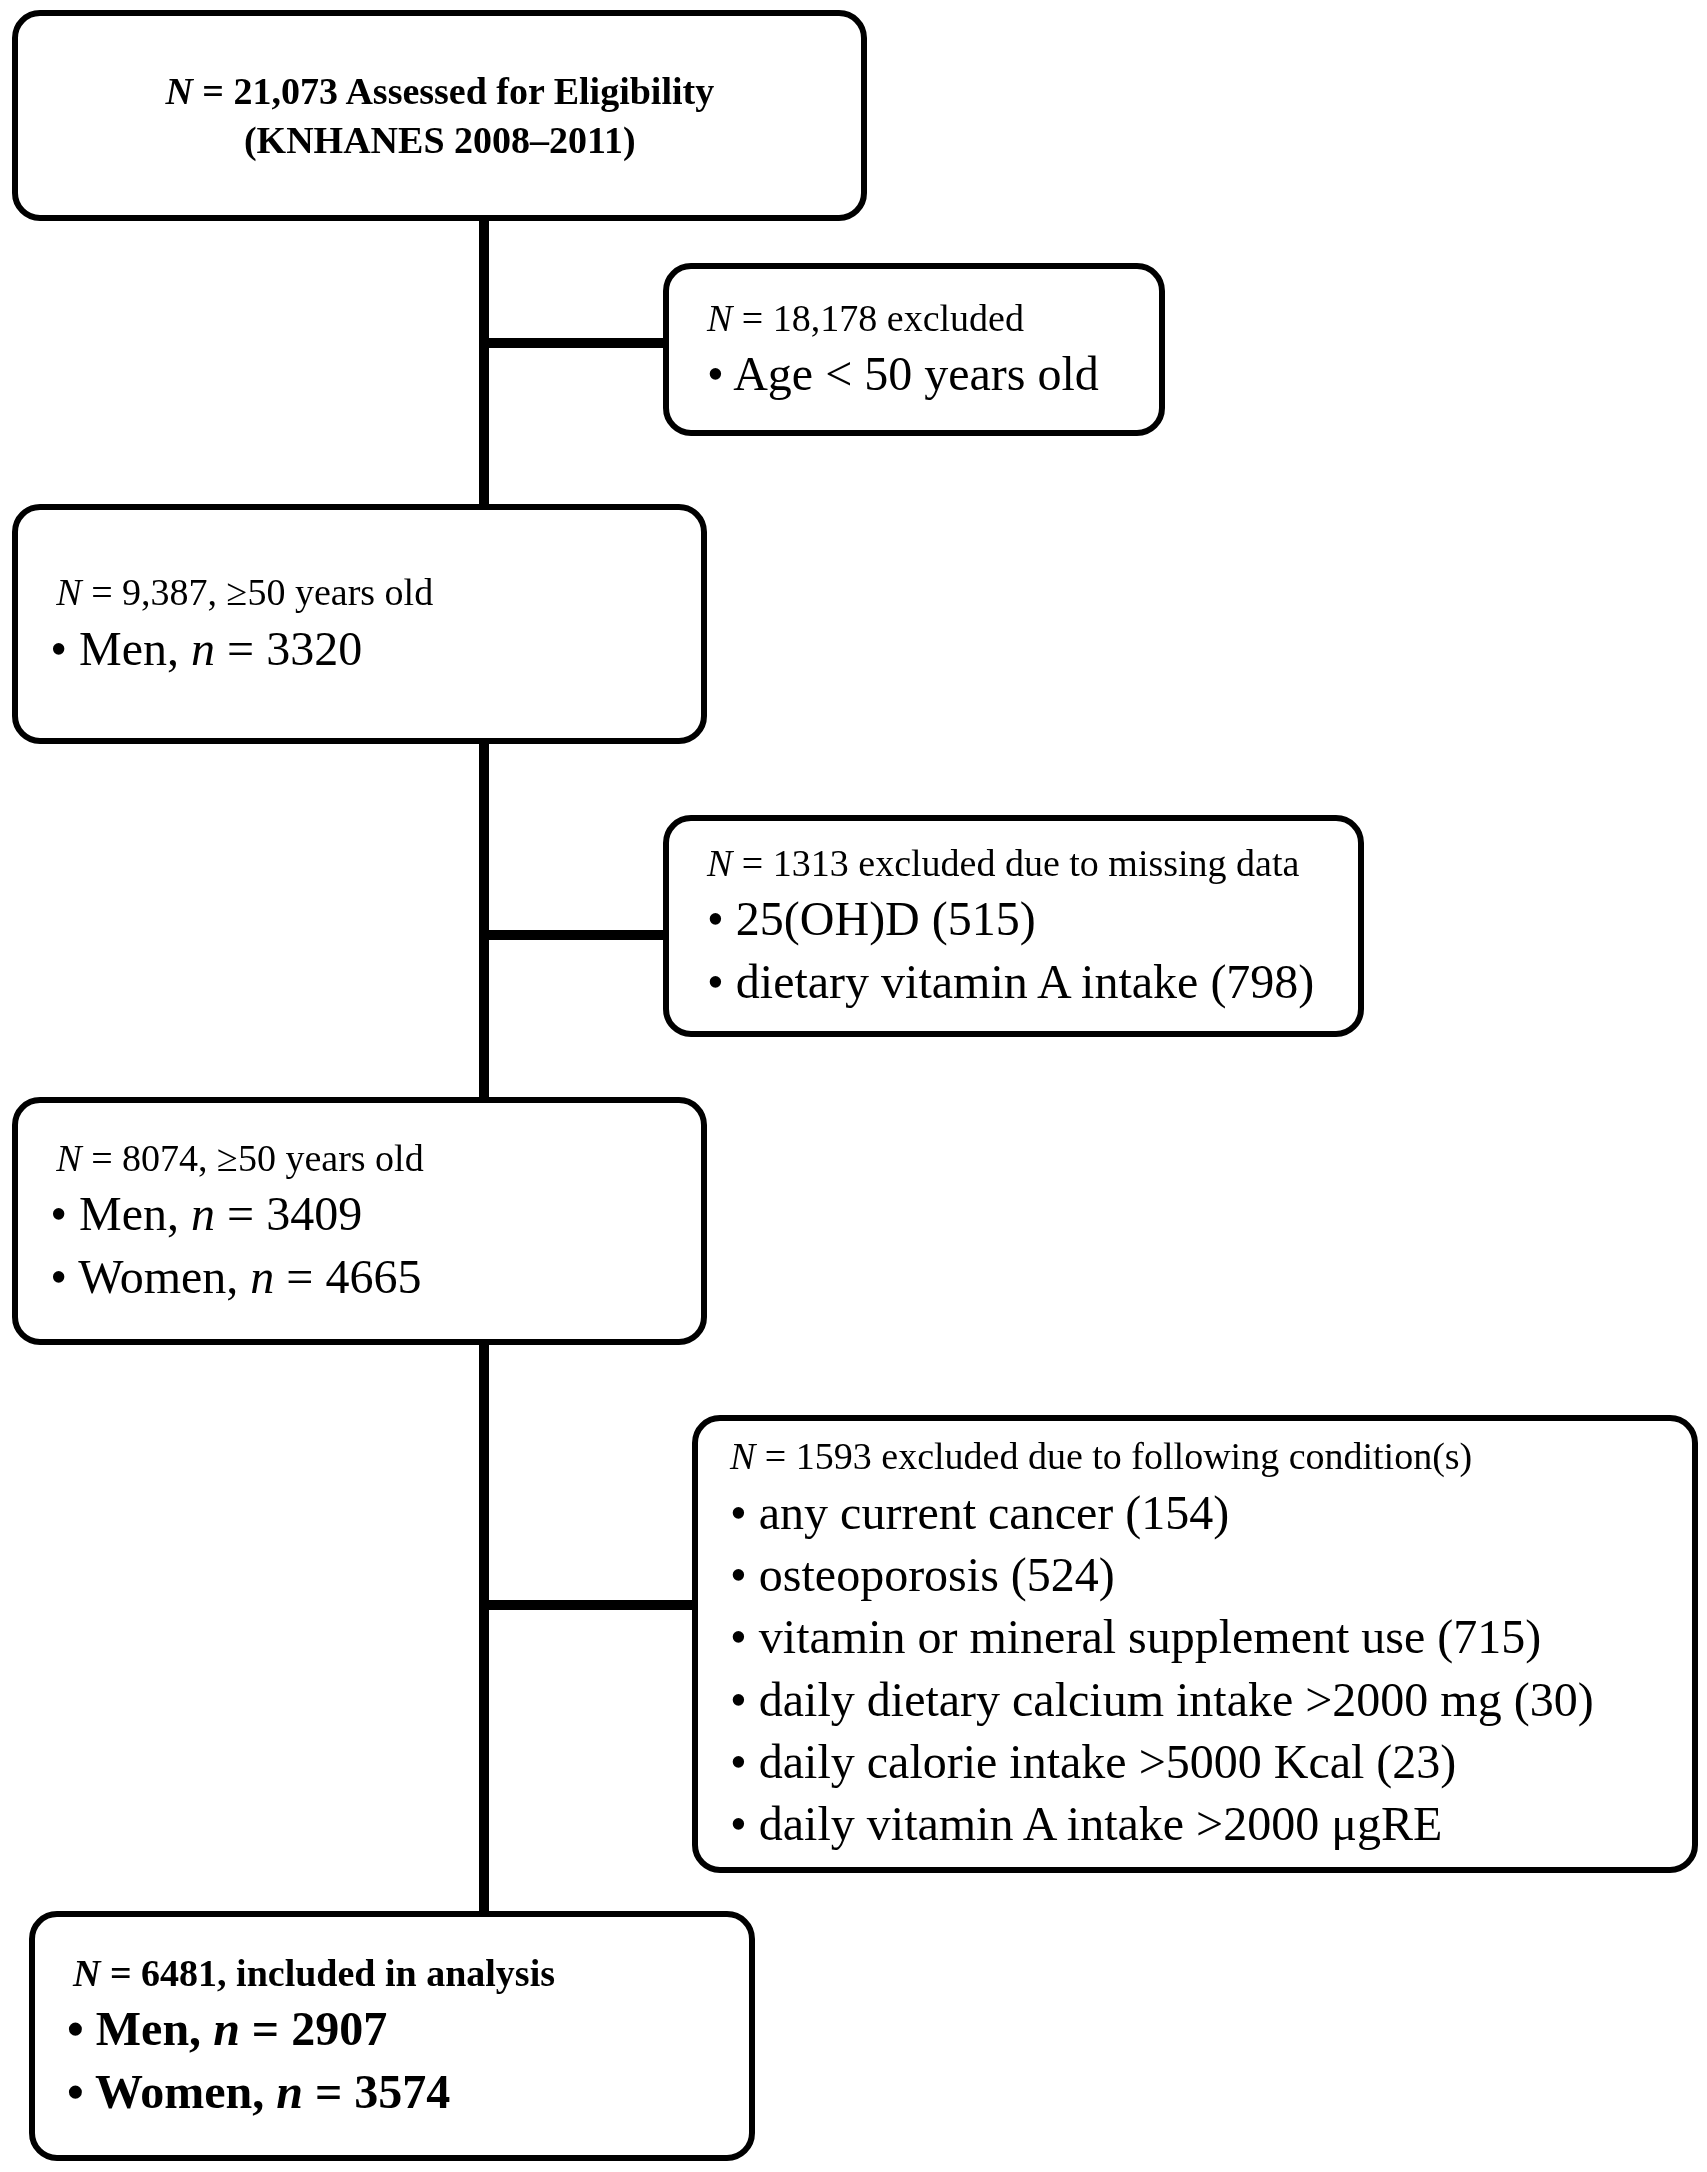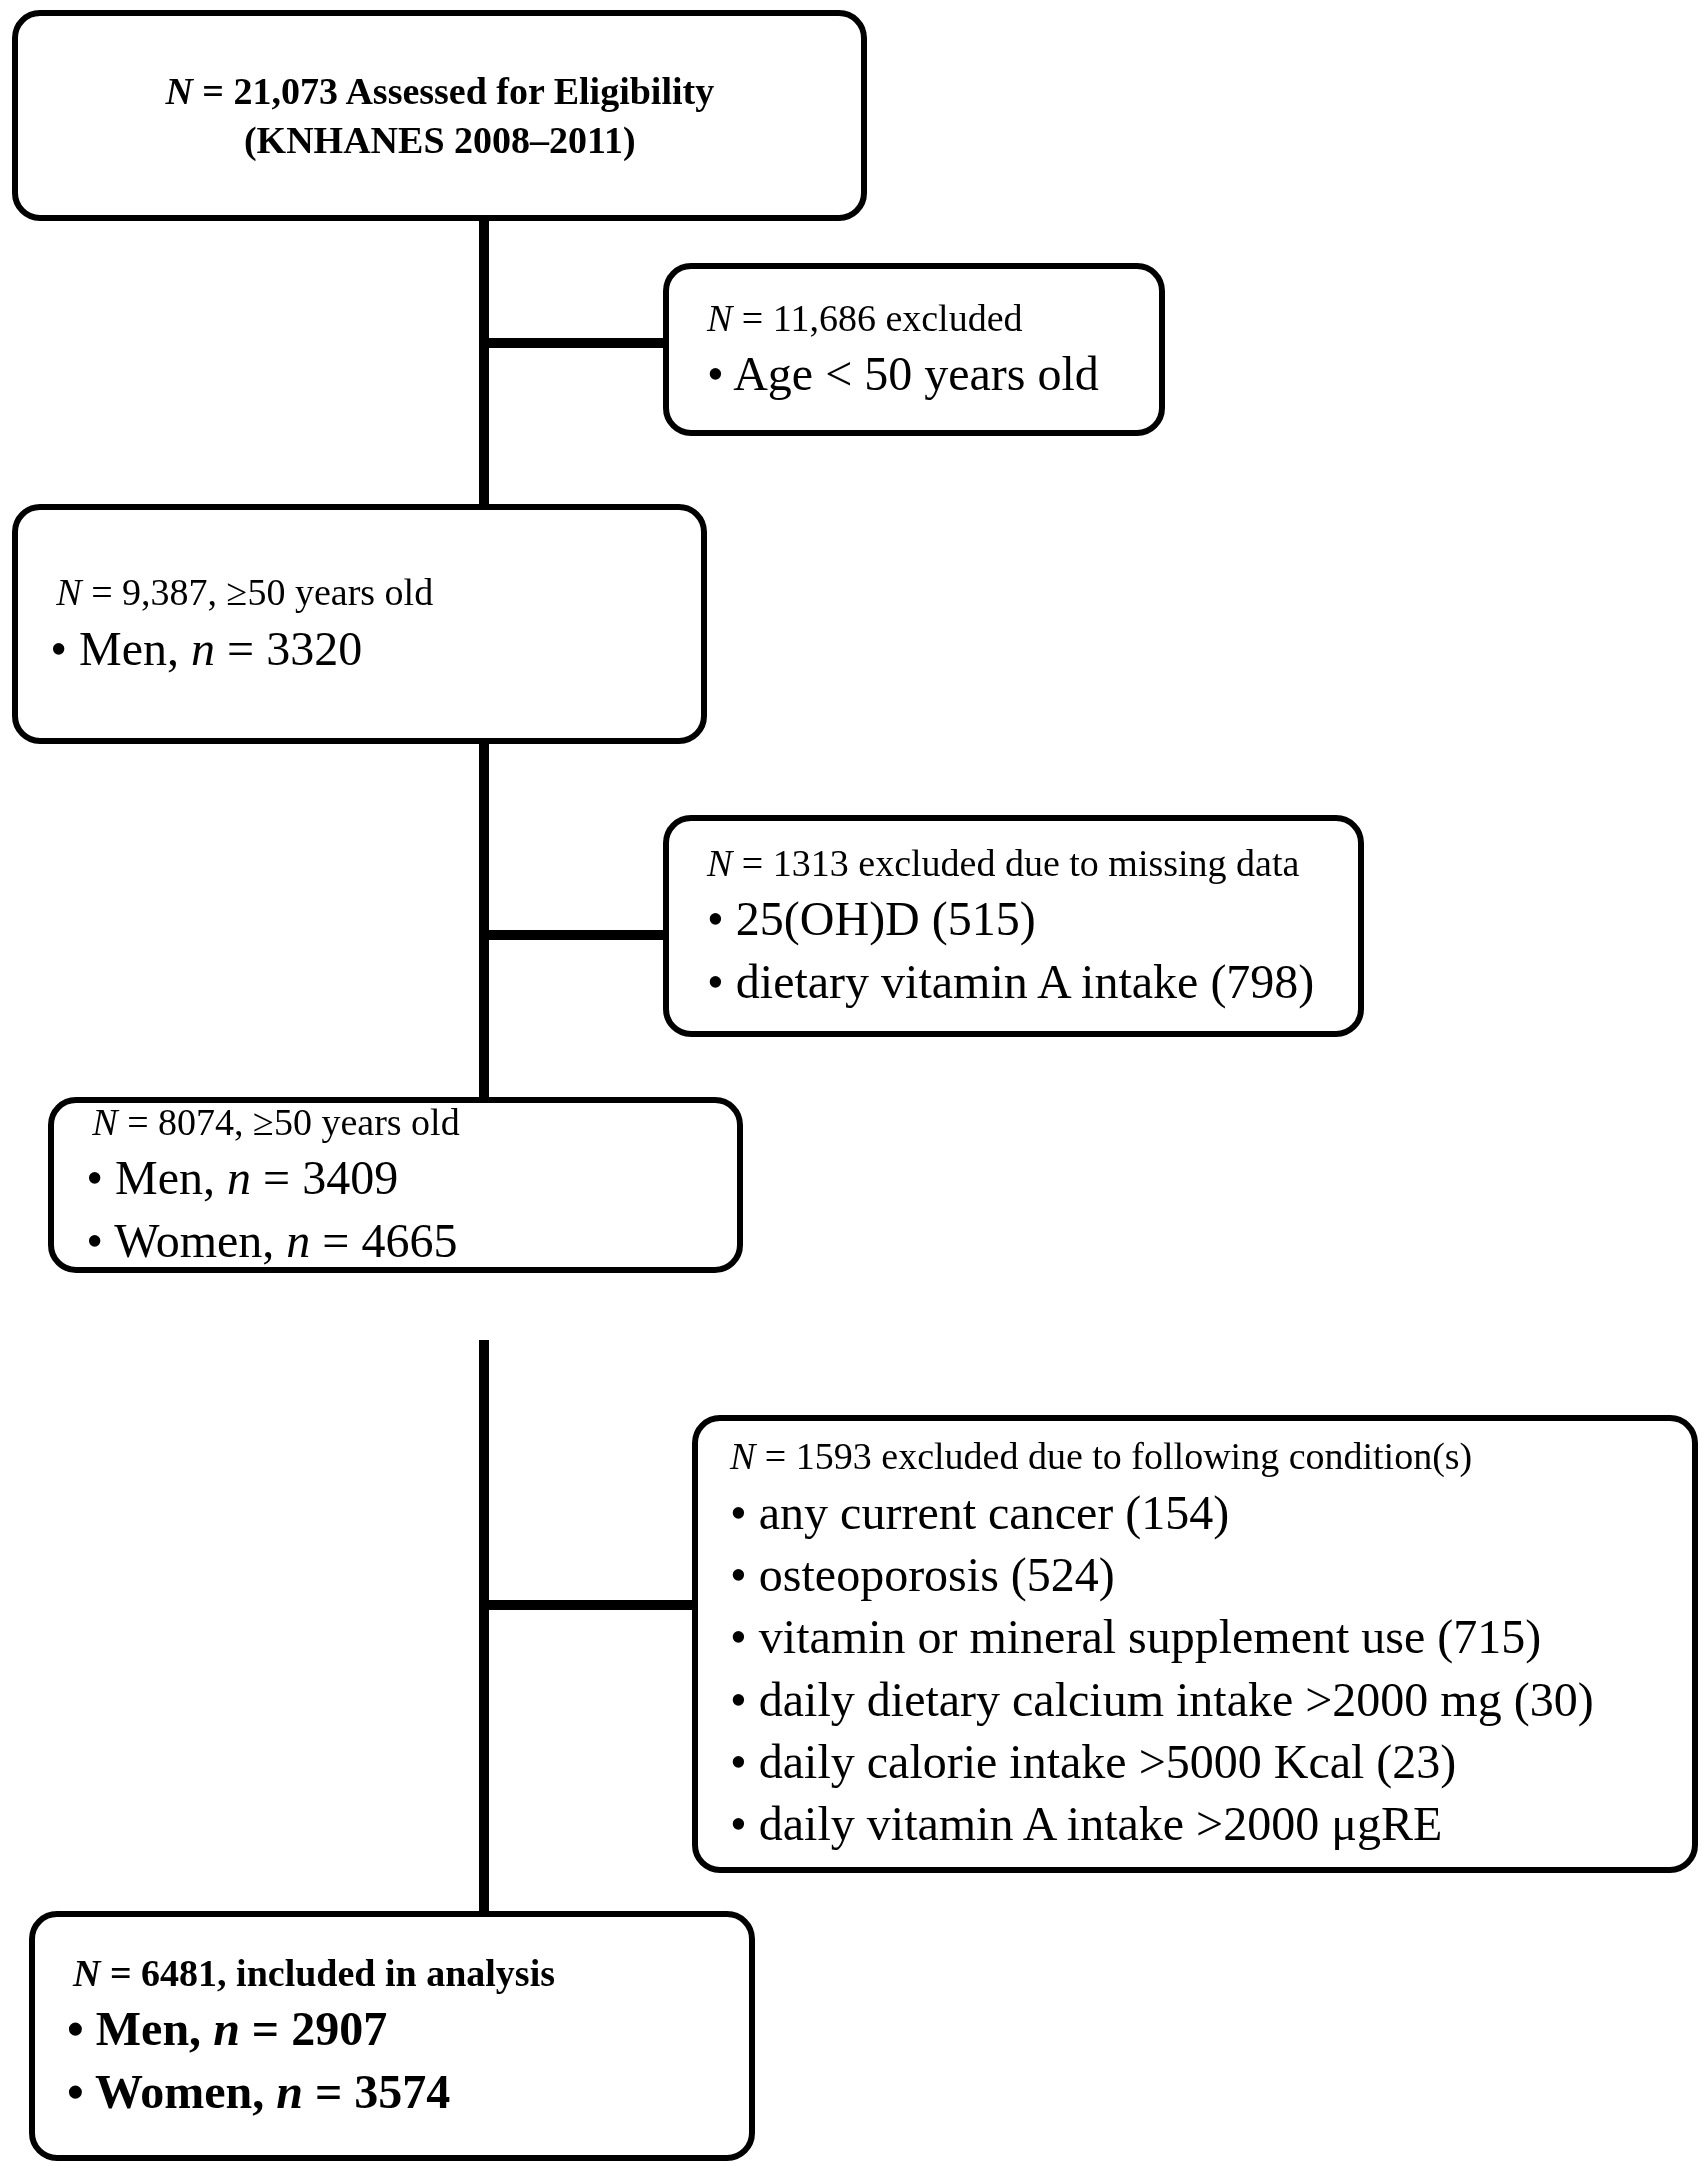--- a/index.html
+++ b/index.html
@@ -64,36 +64,36 @@
 
   <div class="line" style="left:479px; top:1340px; width:10.4px; height:576px;"></div>
   <div class="line" style="left:479px; top:1600px; width:217px; height:9.8px;"></div>
 
   <div class="node center bold" style="left:12.3px; top:10.4px; width:855px; height:211px;">
     <span class="txt pad-c"><i class="ital">N</i><span> = 21,073 Assessed for Eligibility</span></span>
     <span class="txt pad-c">(KNHANES 2008–2011)</span>
   </div>
 
   <div class="node left" style="left:663px; top:263px; width:502px; height:173px;">
-    <span class="txt pad-l"><i class="ital">N</i><span> = 11,686 excluded</span></span>
+    <span class="txt pad-l"><i class="ital">N</i><span> = 18,178 excluded</span></span>
     <span class="bullet pad-l"><span class="glyph">•</span> <span>Age &lt; 50 years old</span></span>
   </div>
 
   <div class="node left" style="left:12.3px; top:504px; width:695px; height:240px;">
     <span class="txt pad-l"><i class="ital">N</i><span> = 9,387, ≥50 years old</span></span>
     <span class="bullet pad-l2"><span class="glyph">•</span> <span>Men, </span><i class="ital">n</i><span> = 3320</span></span>
   </div>
 
   <div class="node left" style="left:663px; top:815px; width:701px; height:222px;">
     <span class="txt pad-l"><i class="ital">N</i><span> = 1313 excluded due to missing data</span></span>
     <span class="bullet pad-l"><span class="glyph">•</span> <span>25(OH)D (515)</span></span>
     <span class="bullet pad-l"><span class="glyph">•</span> <span> dietary vitamin A intake (798)</span></span>
   </div>
 
-  <div class="node left" style="left:12.3px; top:1097px; width:695px; height:176px;margin-left:36px;">
+  <div class="node left" style="left:12.3px; top:1097px; width:695px; height:248px;">
     <span class="txt pad-l"><i class="ital">N</i><span> = 8074, ≥50 years old</span></span>
     <span class="bullet pad-l2"><span class="glyph">•</span> <span>Men, </span><i class="ital">n</i><span> = 3409</span></span>
     <span class="bullet pad-l2"><span class="glyph">•</span> <span>Women, </span><i class="ital">n</i><span> = 4665</span></span>
   </div>
 
   <div class="node left" style="left:692px; top:1415px; width:1006px; height:458px;">
     <span class="txt pad-l2"><i class="ital">N</i><span> = 1593 excluded due to following condition(s)</span></span>
     <span class="bullet pad-l2"><span class="glyph">•</span> <span>any current cancer (154)</span></span>
     <span class="bullet pad-l2"><span class="glyph">•</span> <span>osteoporosis (524)</span></span>
     <span class="bullet pad-l2"><span class="glyph">•</span> <span>vitamin or mineral supplement use (715)</span></span>

